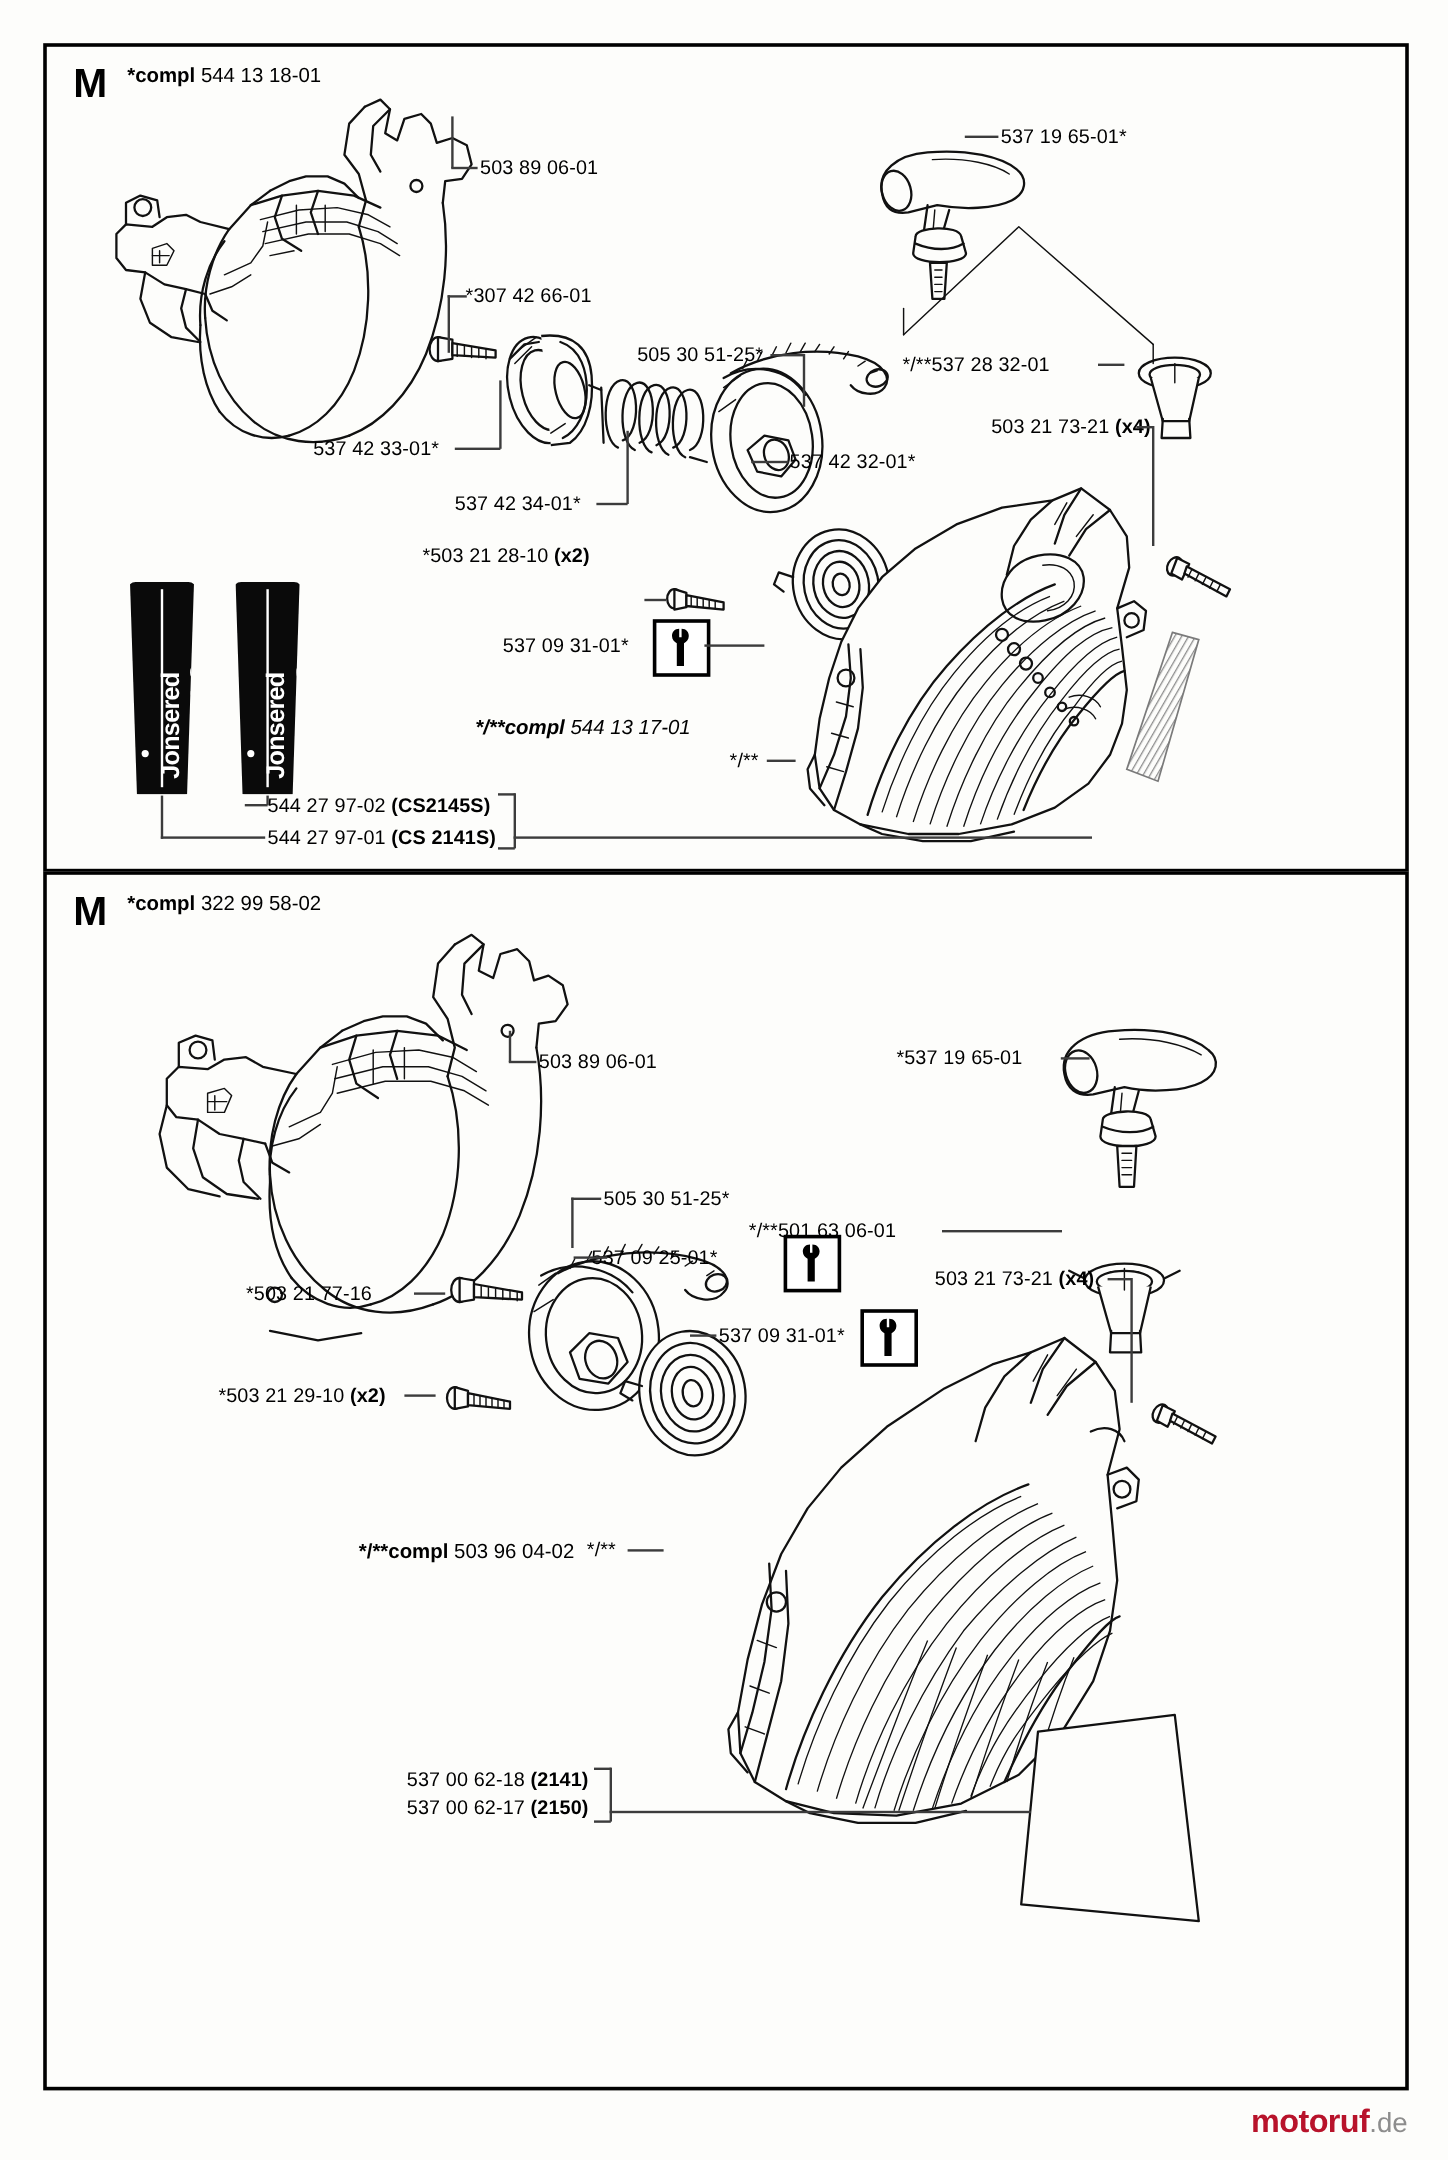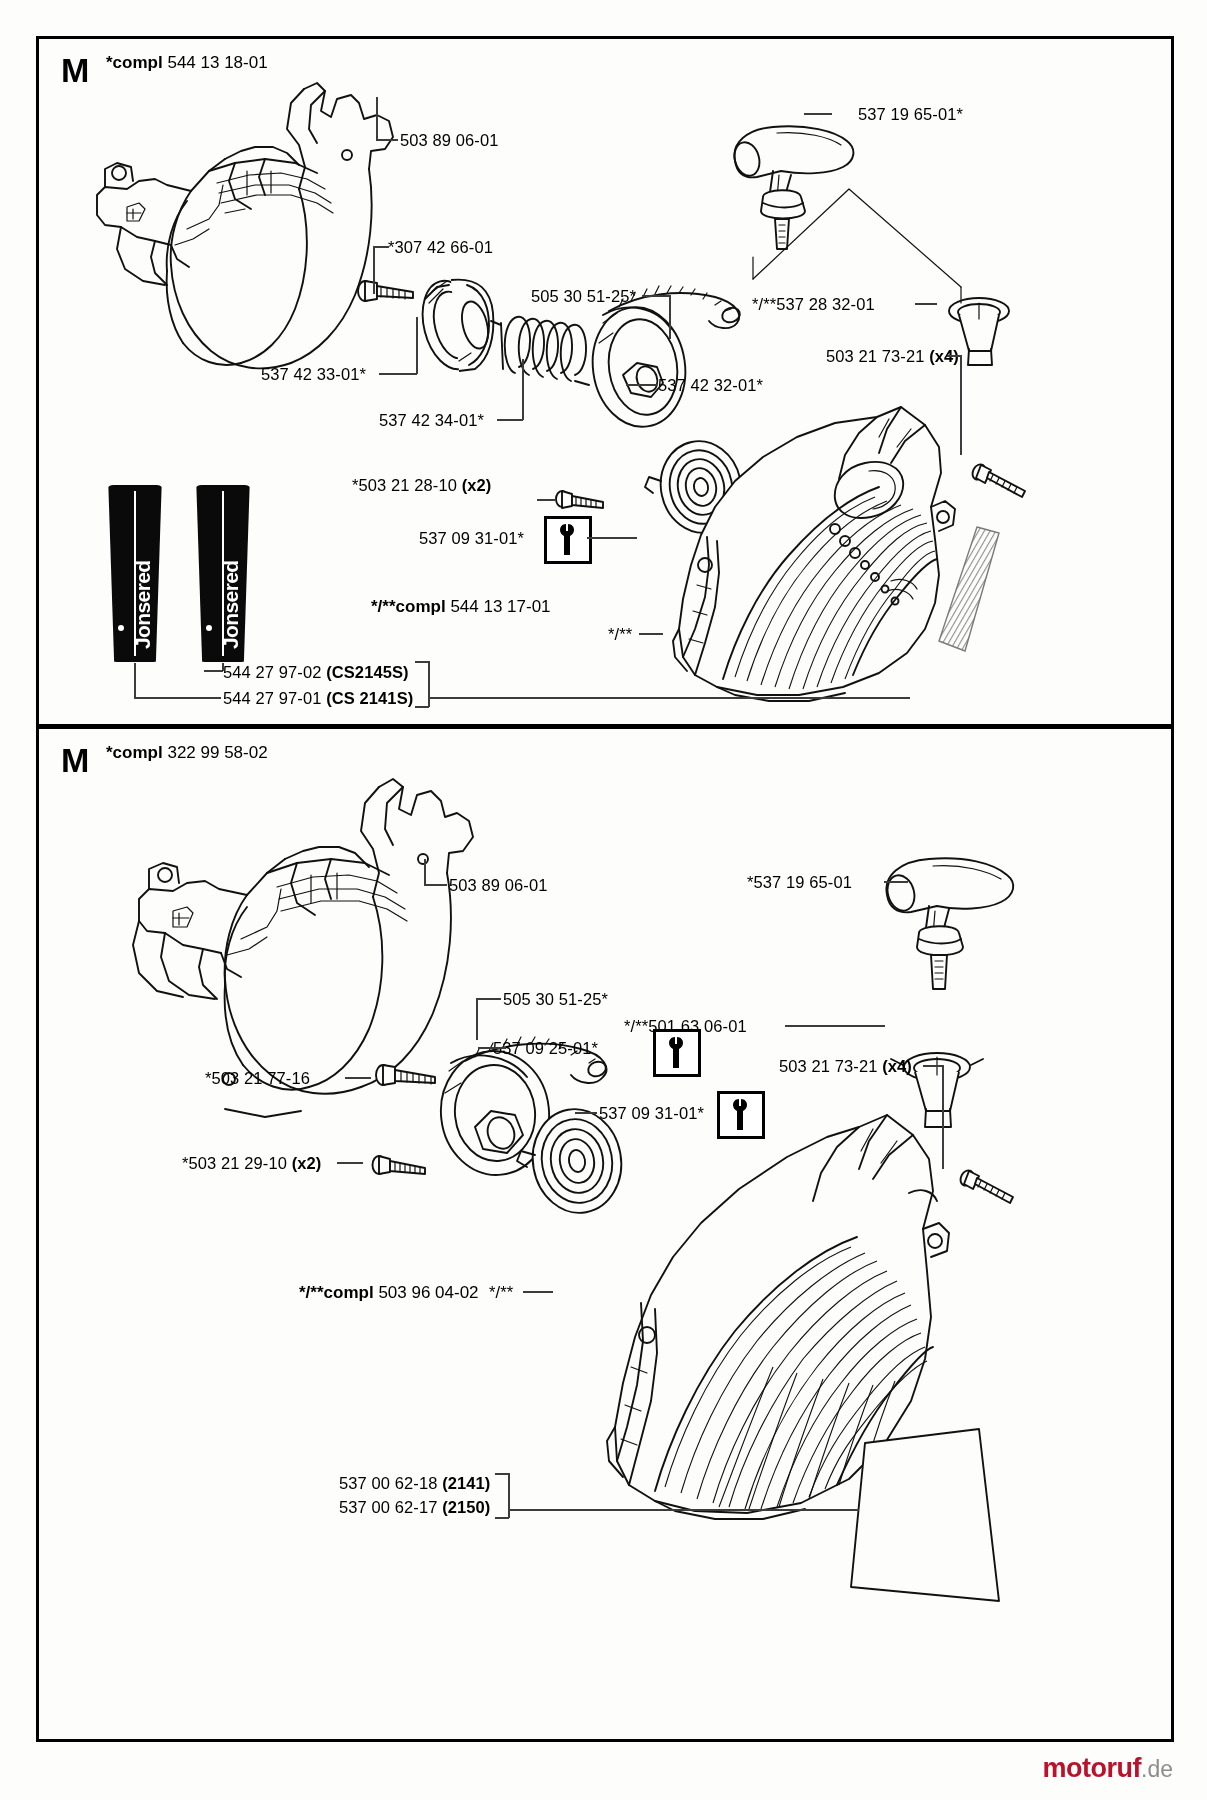--- a/index.html
+++ b/index.html
@@ -296,44 +296,44 @@
     <div class="ln h" style="left:458px;top:380px;width:26px;"></div>
     <div class="ln v" style="left:483px;top:320px;height:61px;"></div>
 
     <div class="lbl" style="left:492px;top:248px;">505 30 51-25*</div>
     <div class="ln h" style="left:603px;top:256px;width:28px;"></div>
     <div class="ln v" style="left:630px;top:256px;height:44px;"></div>
 
     <div class="lbl" style="left:619px;top:337px;">537 42 32-01*</div>
     <div class="ln h" style="left:587px;top:345px;width:31px;"></div>
 
-    <div class="lbl" style="left:313px;top:437px;">
+    <div class="lbl" style="left:313px;top:415px;">
       <span>*503 21 28-10</span>
       <b>(x2)</b>
     </div>
     <div class="ln h" style="left:498px;top:460px;width:18px;"></div>
 
     <div class="lbl" style="left:380px;top:490px;">537 09 31-01*</div>
     <div class="toolbox" style="left:505px;top:477px;">
       <svg viewBox="0 0 42 42">
         <path d="M19 5 C15 5 13 8 13 11 C13 14 15 16 17 17 L17 36 L23 36 L23 17
                  C25 16 27 14 27 11 C27 8 25 5 21 5 L21 12 L19 12 Z" fill="#000"></path>
       </svg>
     </div>
     <div class="ln h" style="left:548px;top:498px;width:50px;"></div>
 
-    <div class="compl" style="left:332px;top:558px;">
+    <div class="compl" style="left:357px;top:558px;font-style:italic;">
       <b>*/**compl</b>
       <span>544 13 17-01</span>
     </div>
 
     <div class="lbl" style="left:569px;top:586px;">*/**</div>
     <div class="ln h" style="left:600px;top:594px;width:24px;"></div>
 
-    <div class="lbl" style="left:795px;top:66px;margin-left:24px;">537 19 65-01*</div>
+    <div class="lbl" style="left:795px;top:66px;">537 19 65-01*</div>
     <div class="ln h" style="left:765px;top:74px;width:28px;"></div>
 
     <div class="lbl" style="left:713px;top:256px;">*/**537 28 32-01</div>
     <div class="ln h" style="left:876px;top:264px;width:22px;"></div>
 
     <div class="lbl" style="left:787px;top:308px;">
       <span>503 21 73-21</span>
       <b>(x4)</b>
     </div>
     <div class="ln h" style="left:908px;top:316px;width:14px;"></div>

